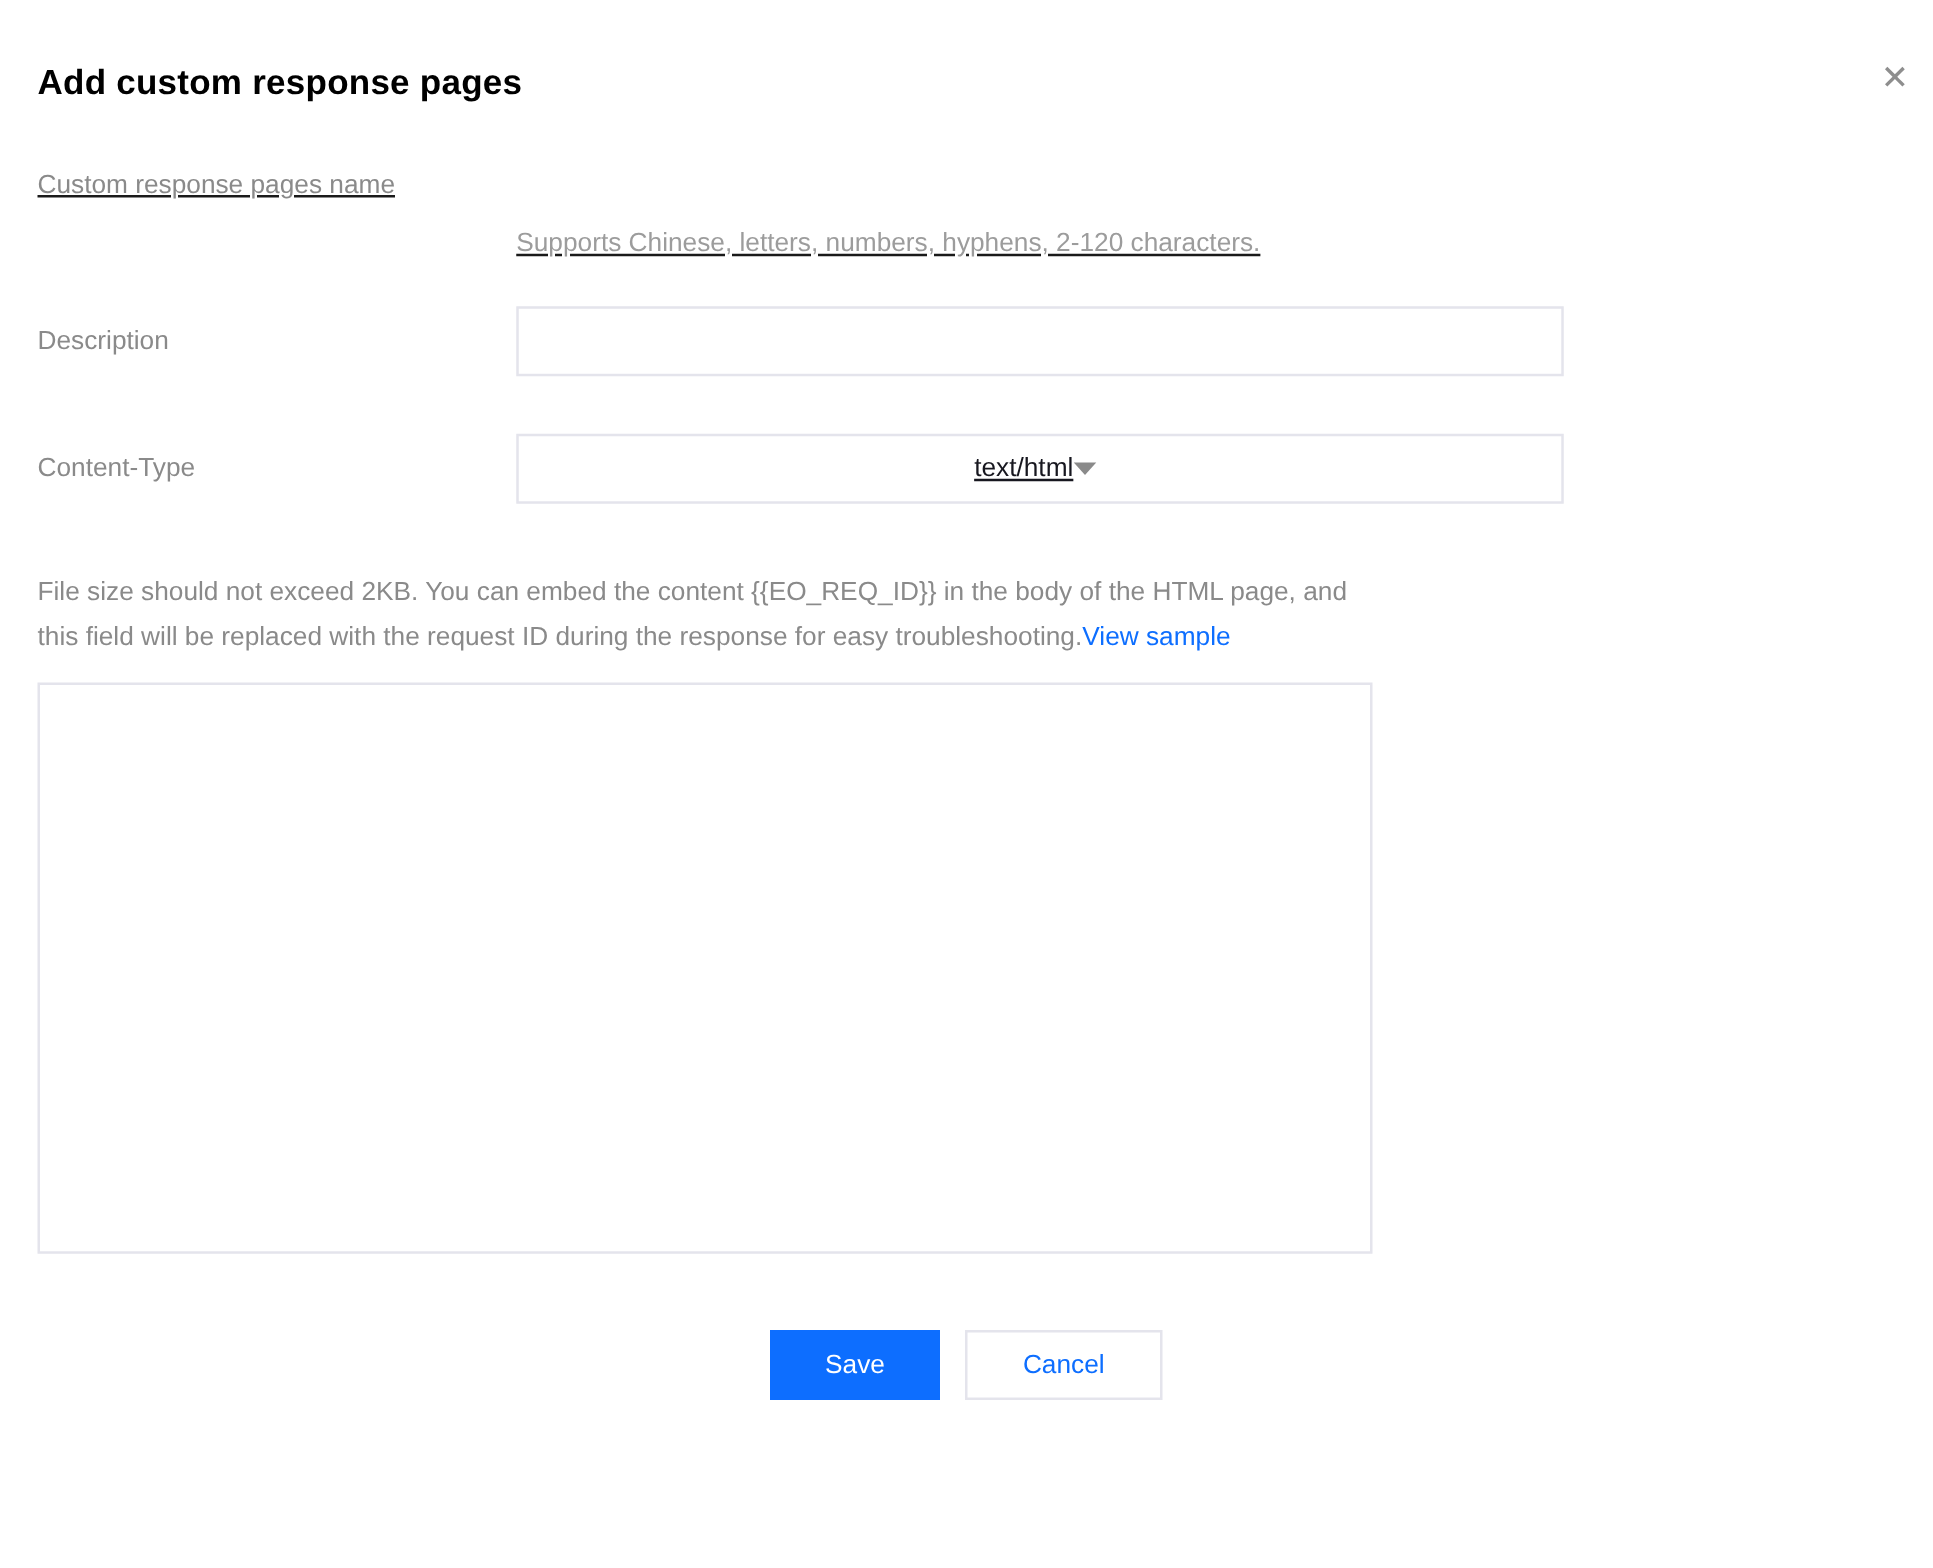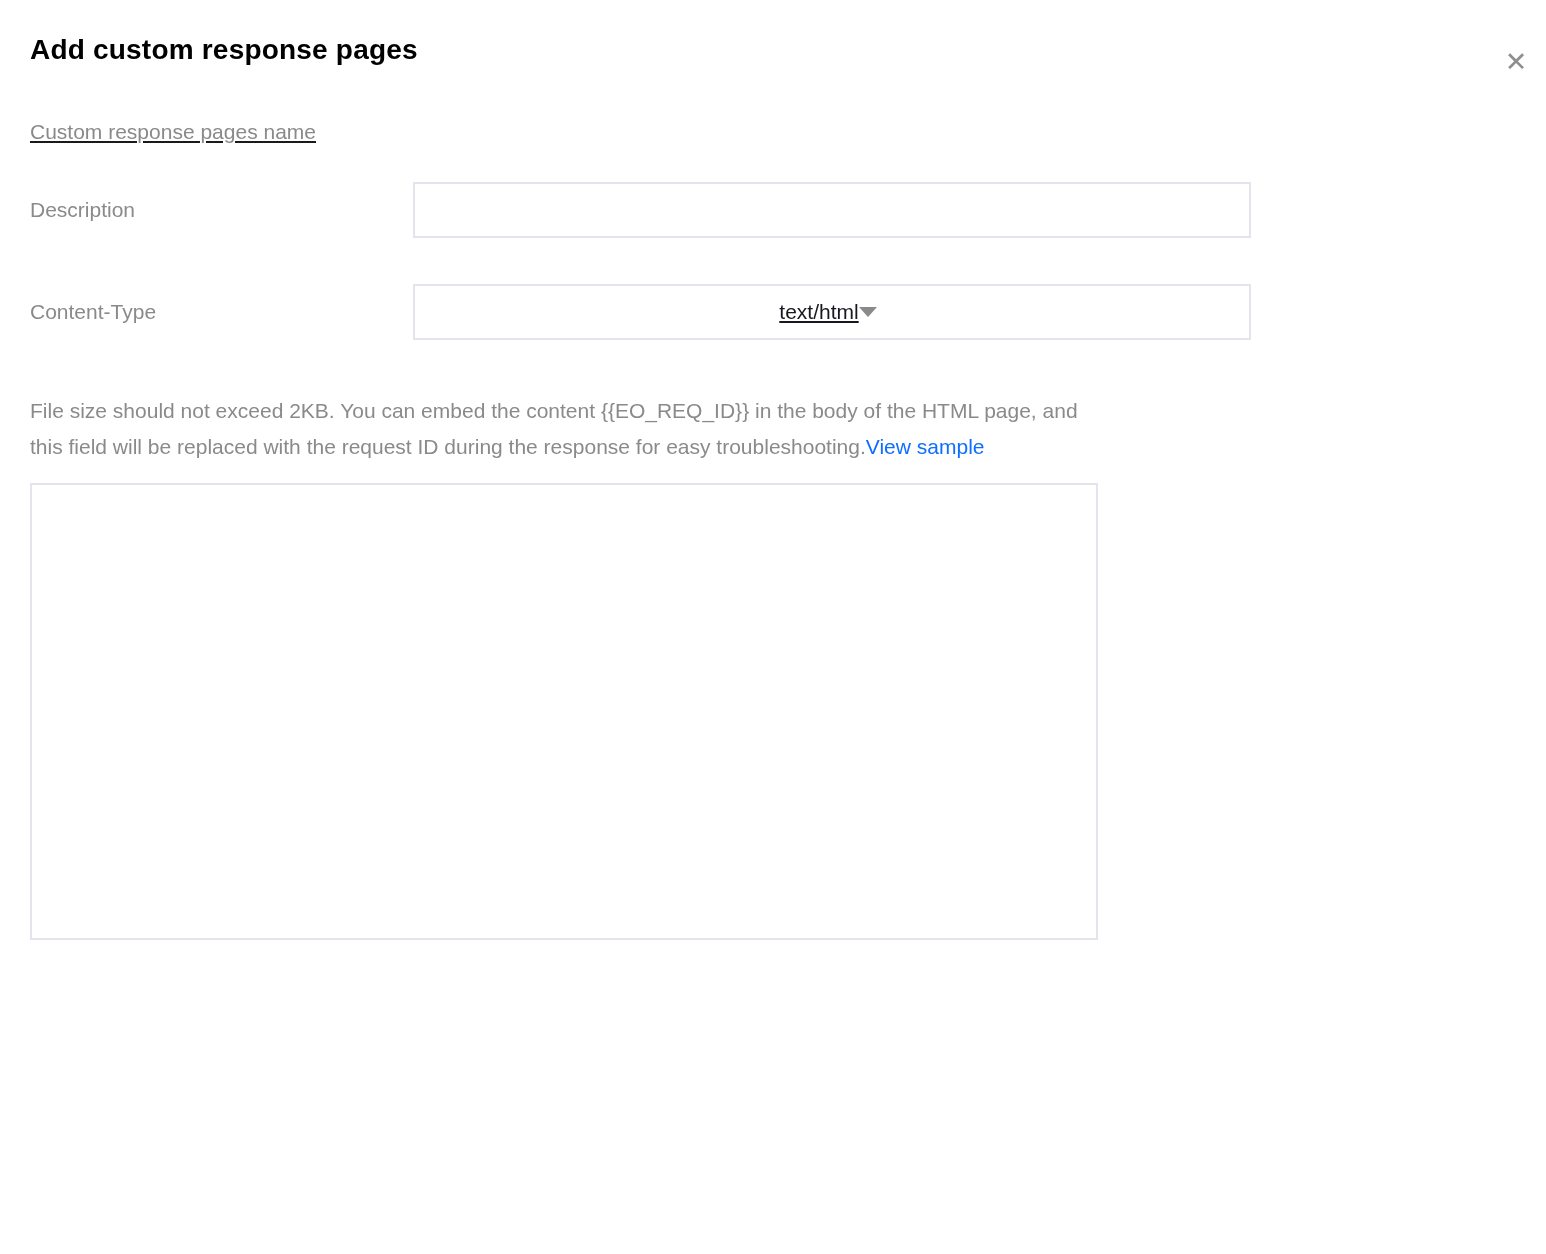--- a/index.html
+++ b/index.html
@@ -9,21 +9,21 @@
     height: 1254px;
     font-family: "Liberation Sans", sans-serif;
     color: #1a1a1a;
     overflow: hidden;
   }
   .dialog {
     position: relative;
     width: 1546px;
     height: 1254px;
     background: #fff;
-    padding: 33px 30px 24px 30px;
+    padding: 49px 30px 24px 30px;
   }
   .dialog-title {
     font-size: 28px;
     font-weight: 700;
     color: #000;
     line-height: 33px;
     letter-spacing: 0.2px;
   }
   .close {
     position: absolute;
@@ -140,20 +140,21 @@
 
 <div class="dialog">
 
   <div class="dialog-title">Add custom response pages</div>
   <div class="close">✕</div>
 
   <div class="group-name">
     <div class="row">
       <div class="lbl">Custom response pages name</div>
     </div>
+    <div class="hint">Supports Chinese, letters, numbers, hyphens, 2-120 characters.</div>
   </div>
 
   <div class="group-description">
     <div class="row">
       <div class="lbl">Description</div>
       <input class="text-input" type="text" value="" style="">
     </div>
   </div>
 
   <div class="group-content-type">
@@ -168,14 +169,18 @@
 
   <div class="group-page-content">
     <div class="row top">
       <div class="content-field">
         <p class="instructions"><span>File size should not exceed 2KB. You can embed the content {{EO_REQ_ID}} in the body of the HTML page, and this field will be replaced with the request ID during the response for easy troubleshooting.</span><a class="link" style="color: rgb(13, 110, 255);">View sample</a></p>
         <textarea class="page-textarea" style=""></textarea>
       </div>
     </div>
   </div>
 
+  <div class="footer">
+    <button class="btn btn-primary" style="background: rgb(13, 110, 255);">Save</button>
+    <button class="btn btn-secondary" style="color: rgb(13, 110, 255);">Cancel</button>
+  </div>
 
 </div>
 
 </body></html>

